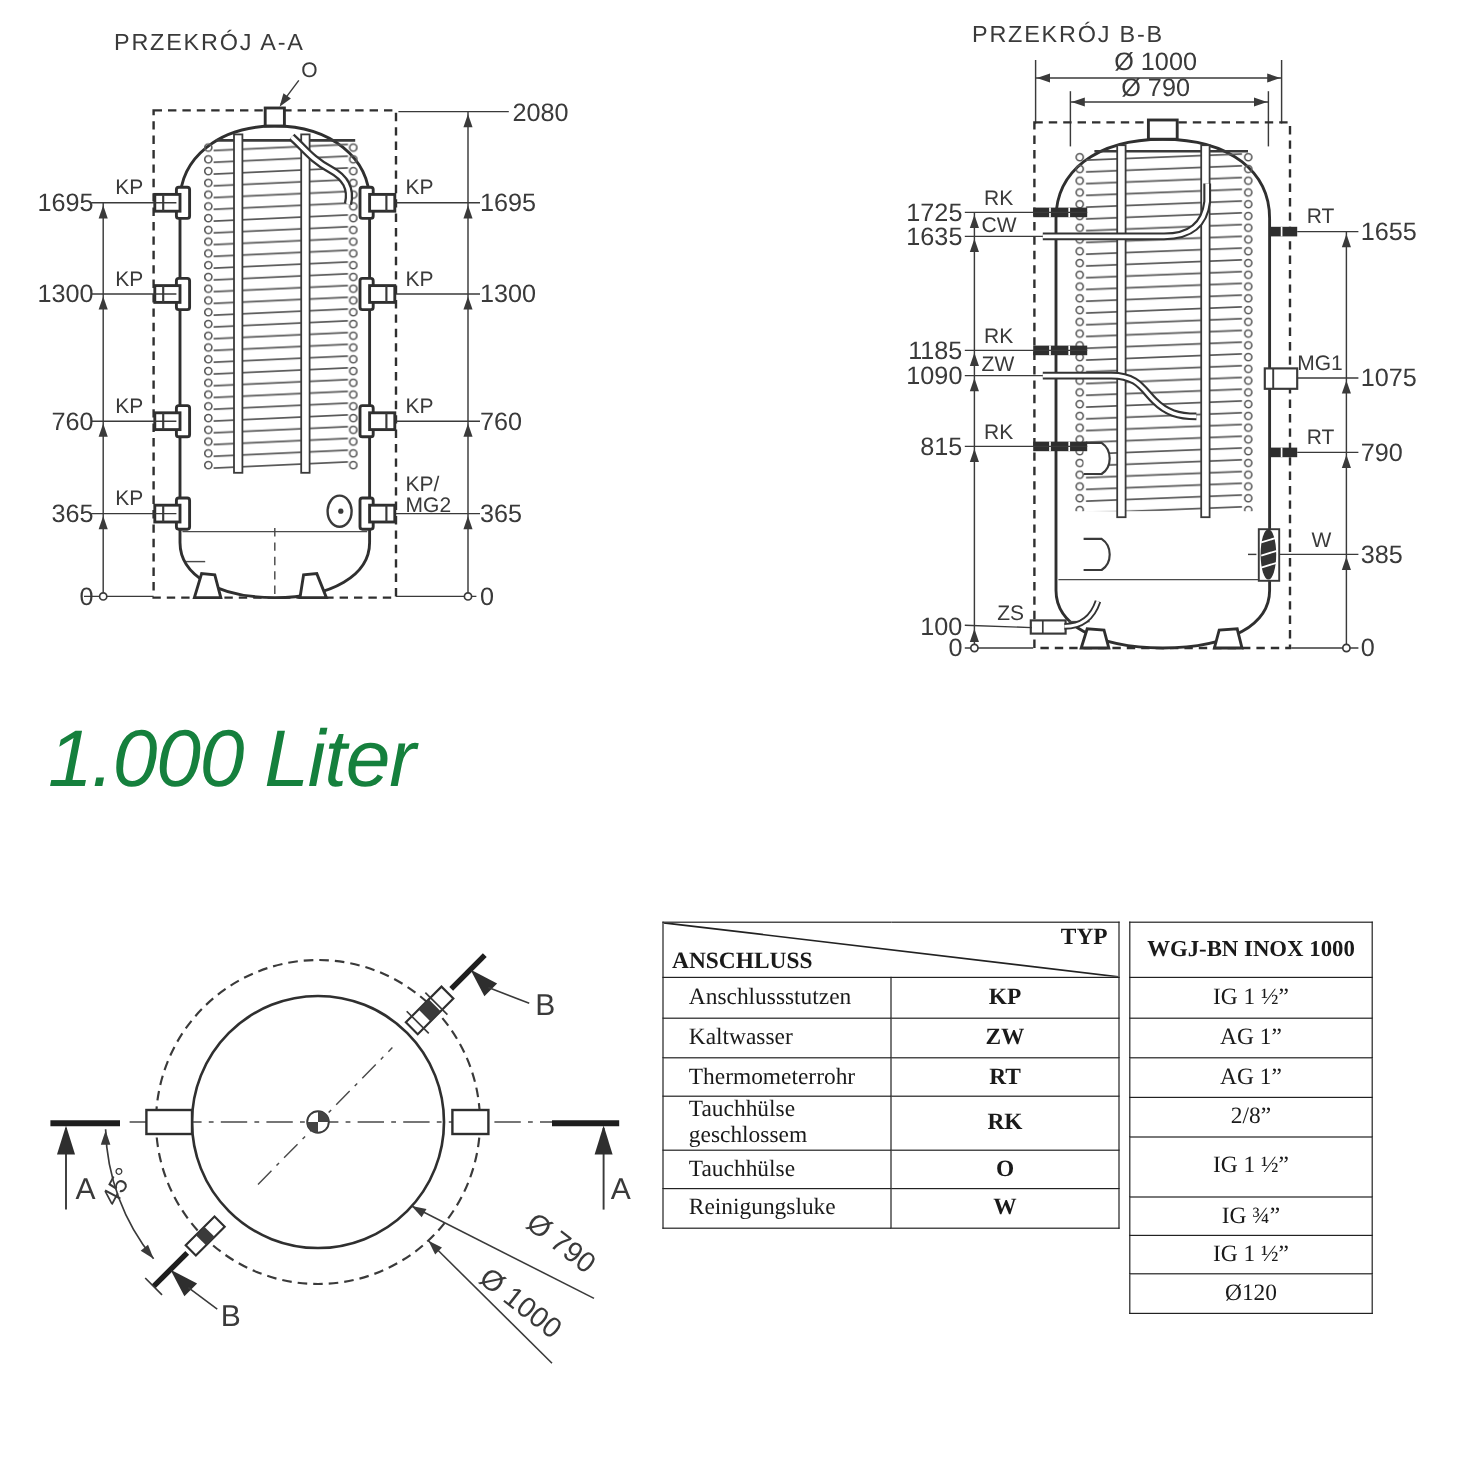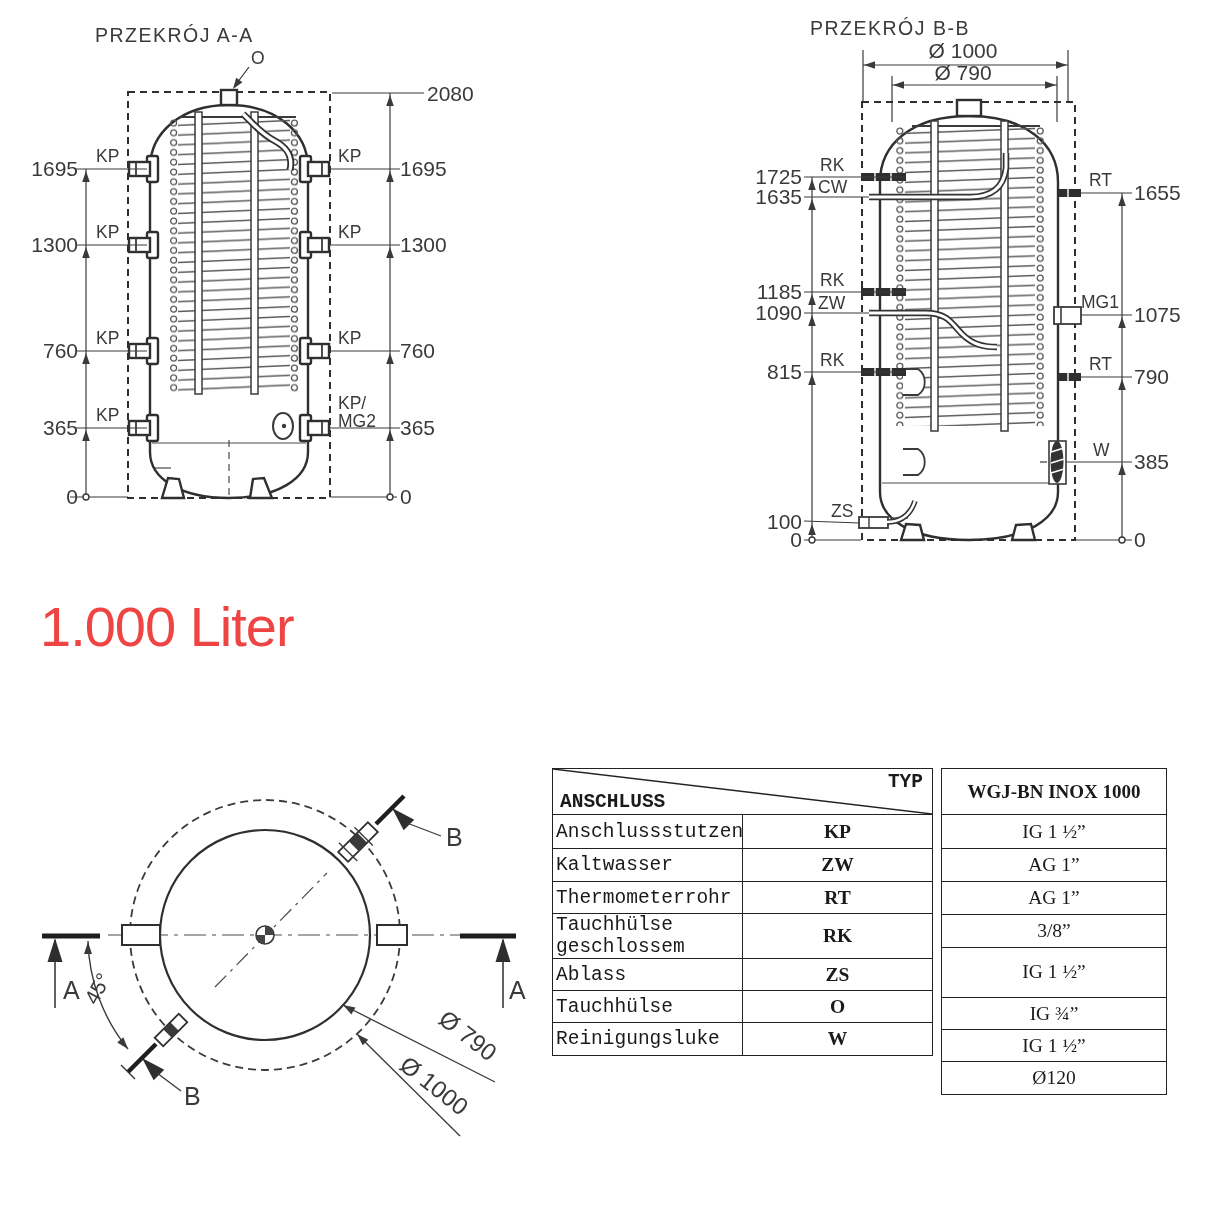--- a/index.html
+++ b/index.html
@@ -8,30 +8,30 @@
   svg{position:absolute;overflow:visible;}
   svg text{font-family:"Liberation Sans",sans-serif;fill:#3a3a3a;}
   .ttl{font-size:19.5px;letter-spacing:1.5px;}
   .dim{font-size:21px;}
   .lbl{font-size:17.5px;}
   .big{font-size:25px;}
   .ln{stroke:#3a3a3a;stroke-width:1.2;fill:none;}
   .ln2{stroke:#3a3a3a;stroke-width:1.8;fill:none;}
   .wall{stroke:#2f2f2f;stroke-width:2.4;fill:#fff;}
   .thin{stroke:#4a4a4a;stroke-width:1.2;fill:none;}
-  .capacity{position:absolute;left:40px;top:594px;font-size:56px;letter-spacing:-1px;
-            color:#ef4444;font-family:"Liberation Sans",sans-serif;}
+  .capacity{position:absolute;left:40px;top:594px;font-size:67px;letter-spacing:-1px;
+            color:#15803d;font-family:"Liberation Sans",sans-serif;font-style:italic;}
   
   .tbl-area{position:absolute;left:552px;top:768px;display:flex;align-items:flex-start;
             font-family:"Liberation Serif",serif;color:#1a1a1a;}
   table{border-collapse:collapse;table-layout:fixed;}
   .t-main{width:381px;margin-right:8px;}
-  .t-type{width:226px;}
+  .t-type{width:203px;}
   td,th{border:1.5px solid #222;font-size:19.5px;font-weight:normal;padding:0;overflow:hidden;}
-  .t-main td:first-child{width:251px;text-align:left;padding-left:3px;font-family:Liberation Mono, monospace;}
+  .t-main td:first-child{width:251px;text-align:left;padding-left:21px;}
   .t-main td:last-child{width:130px;text-align:center;font-weight:bold;}
   .t-type td{text-align:center;}
   .hdr{height:45px;position:relative;}
   .hdr .diag{position:absolute;left:0;top:0;width:100%;height:100%;}
   .hdr .typ{position:absolute;right:9px;top:2px;}
   .hdr .ans{position:absolute;left:7px;bottom:1px;}
   .model{height:45px;font-weight:bold;font-size:19px;text-align:center;}
   .r1{height:34px;margin-top:20px;} .r2{height:33px;} .r3{height:33px;} .r4{height:32px;}
   .r5{height:33px;} .r6{height:50px;line-height:1.15;} .r7{height:32px;} .r8{height:32px;} .r9{height:33px;}
 </style>
@@ -395,24 +395,20 @@
             <td>ZW</td>
           </tr>
       <tr class="r4">
             <td>Thermometerrohr</td>
             <td>RT</td>
           </tr>
       <tr class="r5">
             <td>Tauchhülse geschlossem</td>
             <td>RK</td>
           </tr>
-      <tr class="r7">
-            <td>Ablass</td>
-            <td>ZS</td>
-          </tr>
       <tr class="r8">
             <td>Tauchhülse</td>
             <td>O</td>
           </tr>
       <tr class="r9">
             <td>Reinigungsluke</td>
             <td>W</td>
           </tr>
     </tbody>
       </table>
@@ -424,21 +420,21 @@
       <tr class="r1">
             <td>IG 1 ½”</td>
           </tr>
       <tr class="r2">
             <td>AG 1”</td>
           </tr>
       <tr class="r3">
             <td>AG 1”</td>
           </tr>
       <tr class="r5">
-            <td>3/8”</td>
+            <td>2/8”</td>
           </tr>
       <tr class="r6">
             <td>IG 1 ½”</td>
           </tr>
       <tr class="r7">
             <td>IG ¾”</td>
           </tr>
       <tr class="r8">
             <td>IG 1 ½”</td>
           </tr>

